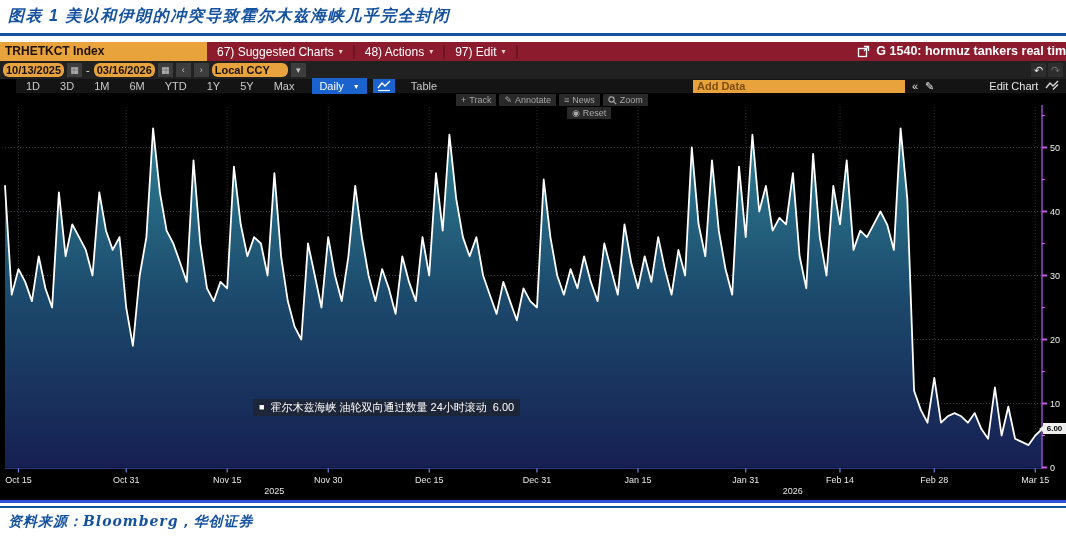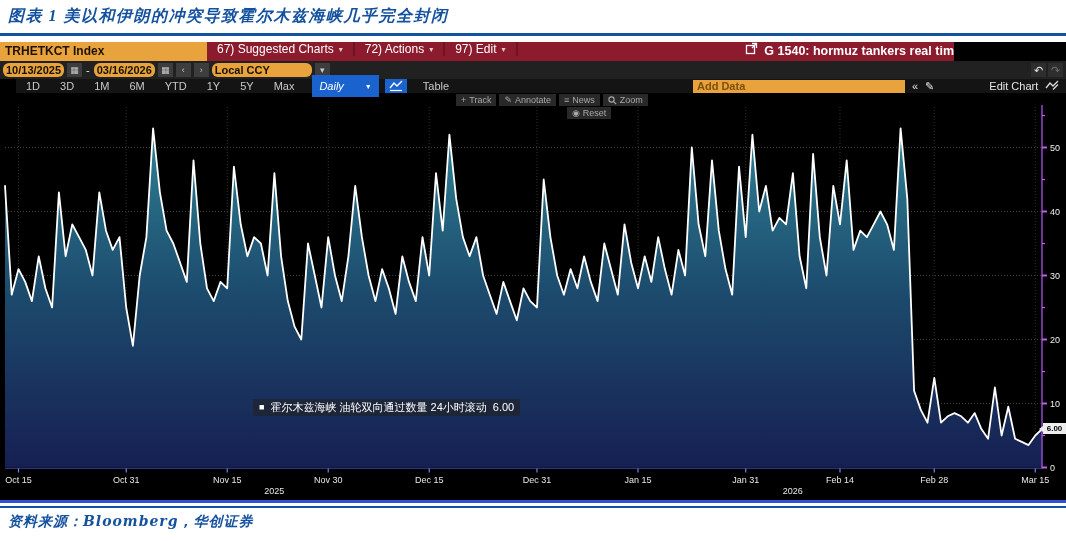--- a/index.html
+++ b/index.html
@@ -1,60 +1,60 @@
 <!DOCTYPE html>
 <html><head>
 <meta charset="utf-8">
 <style>
   * { margin:0; padding:0; box-sizing:border-box; }
   body { background:#ffffff; font-family:"Liberation Sans","DejaVu Sans",sans-serif; }
   #app { position:relative; width:1066px; height:541px; background:#fff; overflow:hidden; }
 
   
-  .page-title { position:absolute; top:6px; left:8px; font-family:Liberation Serif, serif;
+  .page-title { position:absolute; top:6px; left:8px; font-family:Liberation Sans, sans-serif;
     font-weight:bold; font-style:italic; font-size:16px; color:#14519E; letter-spacing:1.5px;text-align:right; }
   .title-rule { position:absolute; top:33px; left:0; width:1066px; height:3px; background:#14519E; }
   .bottom-rule { position:absolute; top:506px; left:0; width:1066px; height:2px; background:#14519E; }
   .source { position:absolute; top:513px; left:8px; font-family:"DejaVu Serif",serif;
     font-weight:bold; font-style:italic; font-size:14px; color:#14519E; letter-spacing:1px; }
 
   
   .panel { position:absolute; top:42px; left:0; width:1066px; height:461px; background:#000; }
   .panel-bottom-line { position:absolute; left:0; bottom:0; width:1066px; height:3px; background:#3150D8; }
 
   
-  .redbar { position:absolute; top:0; left:0; width:954px; height:19px; background:#8C1B2D;
-    display:flex; align-items:flex-start; color:#fff; font-size:12px; }
+  .redbar { position:absolute; top:0; left:0; width:1066px; height:19px; background:#8C1B2D;
+    display:flex; align-items:center; color:#fff; font-size:12px; }
   .ticker { width:207px; background:#E8A33C; color:#1d1204; font-weight:bold;
     line-height:19px; padding-left:5px; }
   .menu { display:flex; align-items:center; gap:5px; padding:0 10px; border-right:2px solid #6E1322; cursor:default; }
   .menu:first-of-type { border-left:2px solid #6E1322; }
   .caret { font-size:8px; color:#e8c8c8; }
   .redspacer { flex:1; }
   .export-box { display:flex; align-items:center; margin-right:6px; }
   .prog { font-weight:bold; font-size:12.5px; line-height:19px; white-space:nowrap; }
 
   
   .row2 { position:absolute; top:19px; left:0; width:1066px; height:18px; background:#212121;
     display:flex; align-items:center; gap:3px; padding-left:3px; font-size:11px; color:#ddd; }
   .datebox { background:#E8A33C; color:#171004; font-weight:bold; height:14px; line-height:14px; padding:0 3px;border-radius:6px; }
   .mini { background:#3d3d3d; color:#c8c8c8; width:15px; height:14px; text-align:center;
     line-height:14px; font-size:9px; cursor:default; }
   .dash { color:#eee; padding:0 1px; }
-  .ccy { width:100px; }
+  .ccy { width:76px; }
   .undo-redo { margin-left:auto; display:flex; gap:2px; padding-right:3px; }
   .ur { background:#2e2e2e; width:15px; height:14px; text-align:center; line-height:14px; font-size:11px; }
   .u1 { color:#e8e8e8; } .u2 { color:#6e6e6e; }
 
   
   .row3 { position:absolute; top:37px; left:16px; width:1066px; height:14px; background:#141414;
     display:flex; align-items:center; font-size:11px; color:#c9c9c9; }
   .pbtn { padding:0 10px; height:14px; line-height:14px; cursor:default; }
-  .daily { background:#1A63CF; color:#fff; display:flex; align-items:center; gap:21px;
-    padding:0 7px; height:22px; margin-left:8px;font-style:italic; }
+  .daily { background:#1A63CF; color:#fff; display:flex; align-items:center; gap:9px;
+    padding:0 7px; height:16px; margin-left:8px; }
   .daily .caret2 { font-size:7px; }
   .chartbtn { background:#1A63CF; width:22px; height:14px; margin-left:6px;
     display:flex; align-items:center; justify-content:center; }
   .tablebtn { padding:0 16px;text-align:right; }
   .rightcluster { margin-left:auto; display:flex; align-items:center; gap:7px; padding-right:5px; }
   .adddata { width:212px; height:13px; background:#E8A33C; color:#7d4e0e; font-weight:bold;
     font-size:11px; line-height:13px; padding:0 4px; }
   .wicon { color:#e6e6e6; }
   .editlbl { color:#e6e6e6;margin-left:48px; }
   .gear { font-size:12px; }
@@ -89,21 +89,21 @@
 
   <div class="panel">
 
     <div class="redbar">
       <div class="ticker">TRHETKCT Index</div>
       <div class="menu">
         <span>67) Suggested Charts</span>
         <span class="caret">▾</span>
       </div>
       <div class="menu">
-        <span>72) Actions</span>
+        <span>48) Actions</span>
         <span class="caret">▾</span>
       </div>
       <div class="menu">
         <span>97) Edit</span>
         <span class="caret">▾</span>
       </div>
       <div class="redspacer"></div>
       <span class="export-box">
         <svg width="13" height="13" viewBox="0 0 13 13">
             <rect x="1.5" y="3.5" width="8" height="8" fill="none" stroke="#fff" stroke-width="1.3"></rect>

